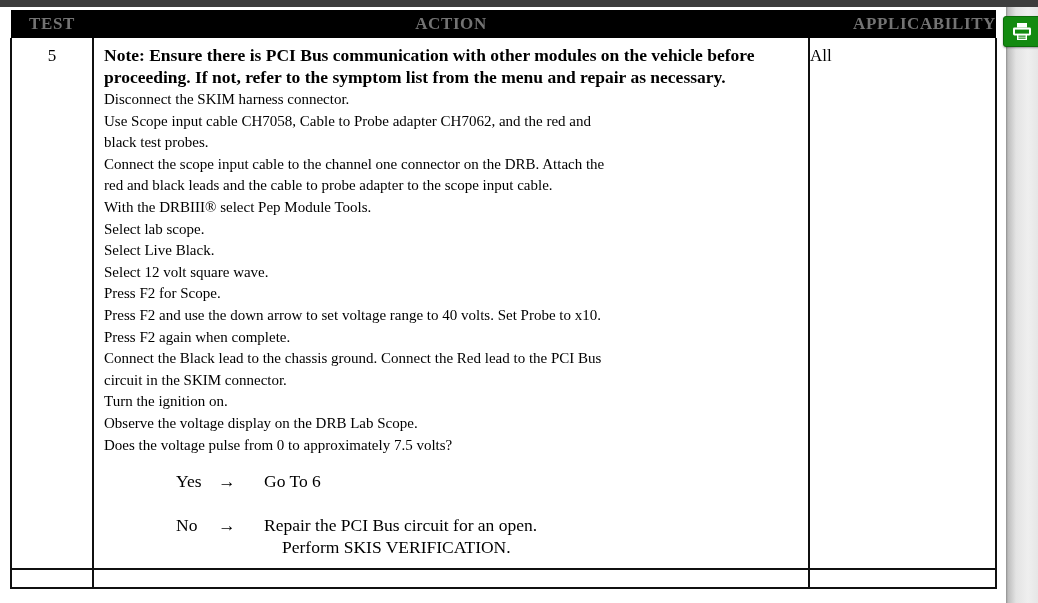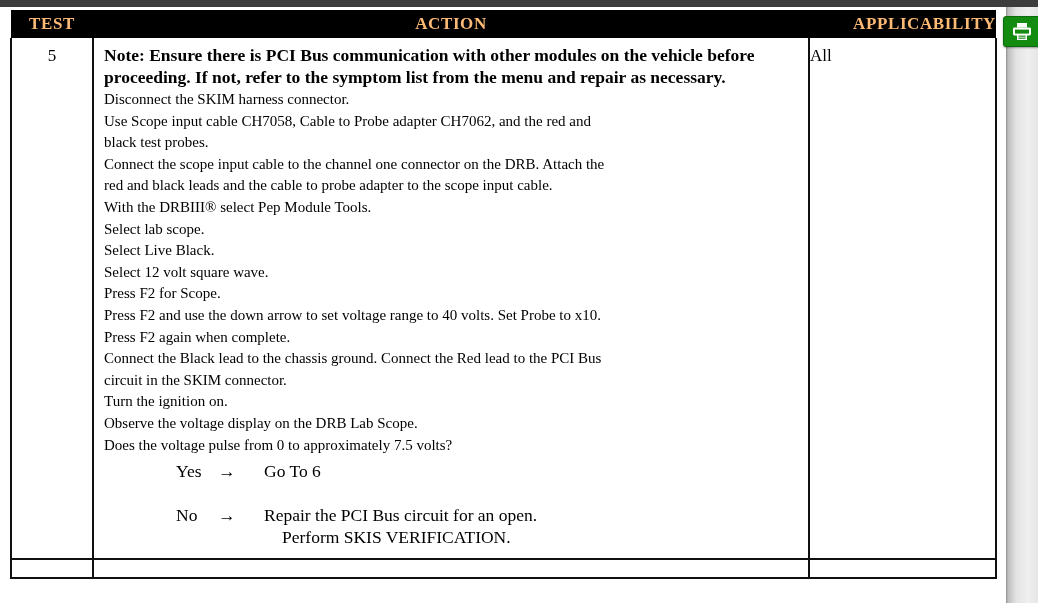--- a/index.html
+++ b/index.html
@@ -49,21 +49,21 @@
   }
 
   table.dtc {
     width:985px;
     border-collapse:collapse;
     table-layout:fixed;
   }
 
   thead th {
     background:#000000;
-    color:#fdba74;
+    color:#737373;
     font-family:"Liberation Serif", serif;
     font-weight:bold;
     font-size:17px;
     letter-spacing:.6px;
     height:28px;
     line-height:28px;
     padding:0;
     vertical-align:middle;
     font-variant:small-caps;
   }
@@ -100,21 +100,21 @@
     line-height:21.5px;
     font-weight:bold;
     margin-bottom:1px;
   }
   .line {
     font-size:15px;
     line-height:21.6px;
     white-space:nowrap;
   }
 
-  .answers { margin-top:4px; padding-left:72px; }
+  .answers { margin-top:14px; padding-left:72px; }
   .ans-row {
     display:flex;
     align-items:flex-start;
     font-size:17.5px;
     line-height:22px;
   }
   .ans-row.second { margin-top:22px; }
   .ans-label { width:42px; flex:0 0 42px; }
   .ans-arrow { width:46px; flex:0 0 46px; }
   .ans-text  { flex:1 1 auto; }

